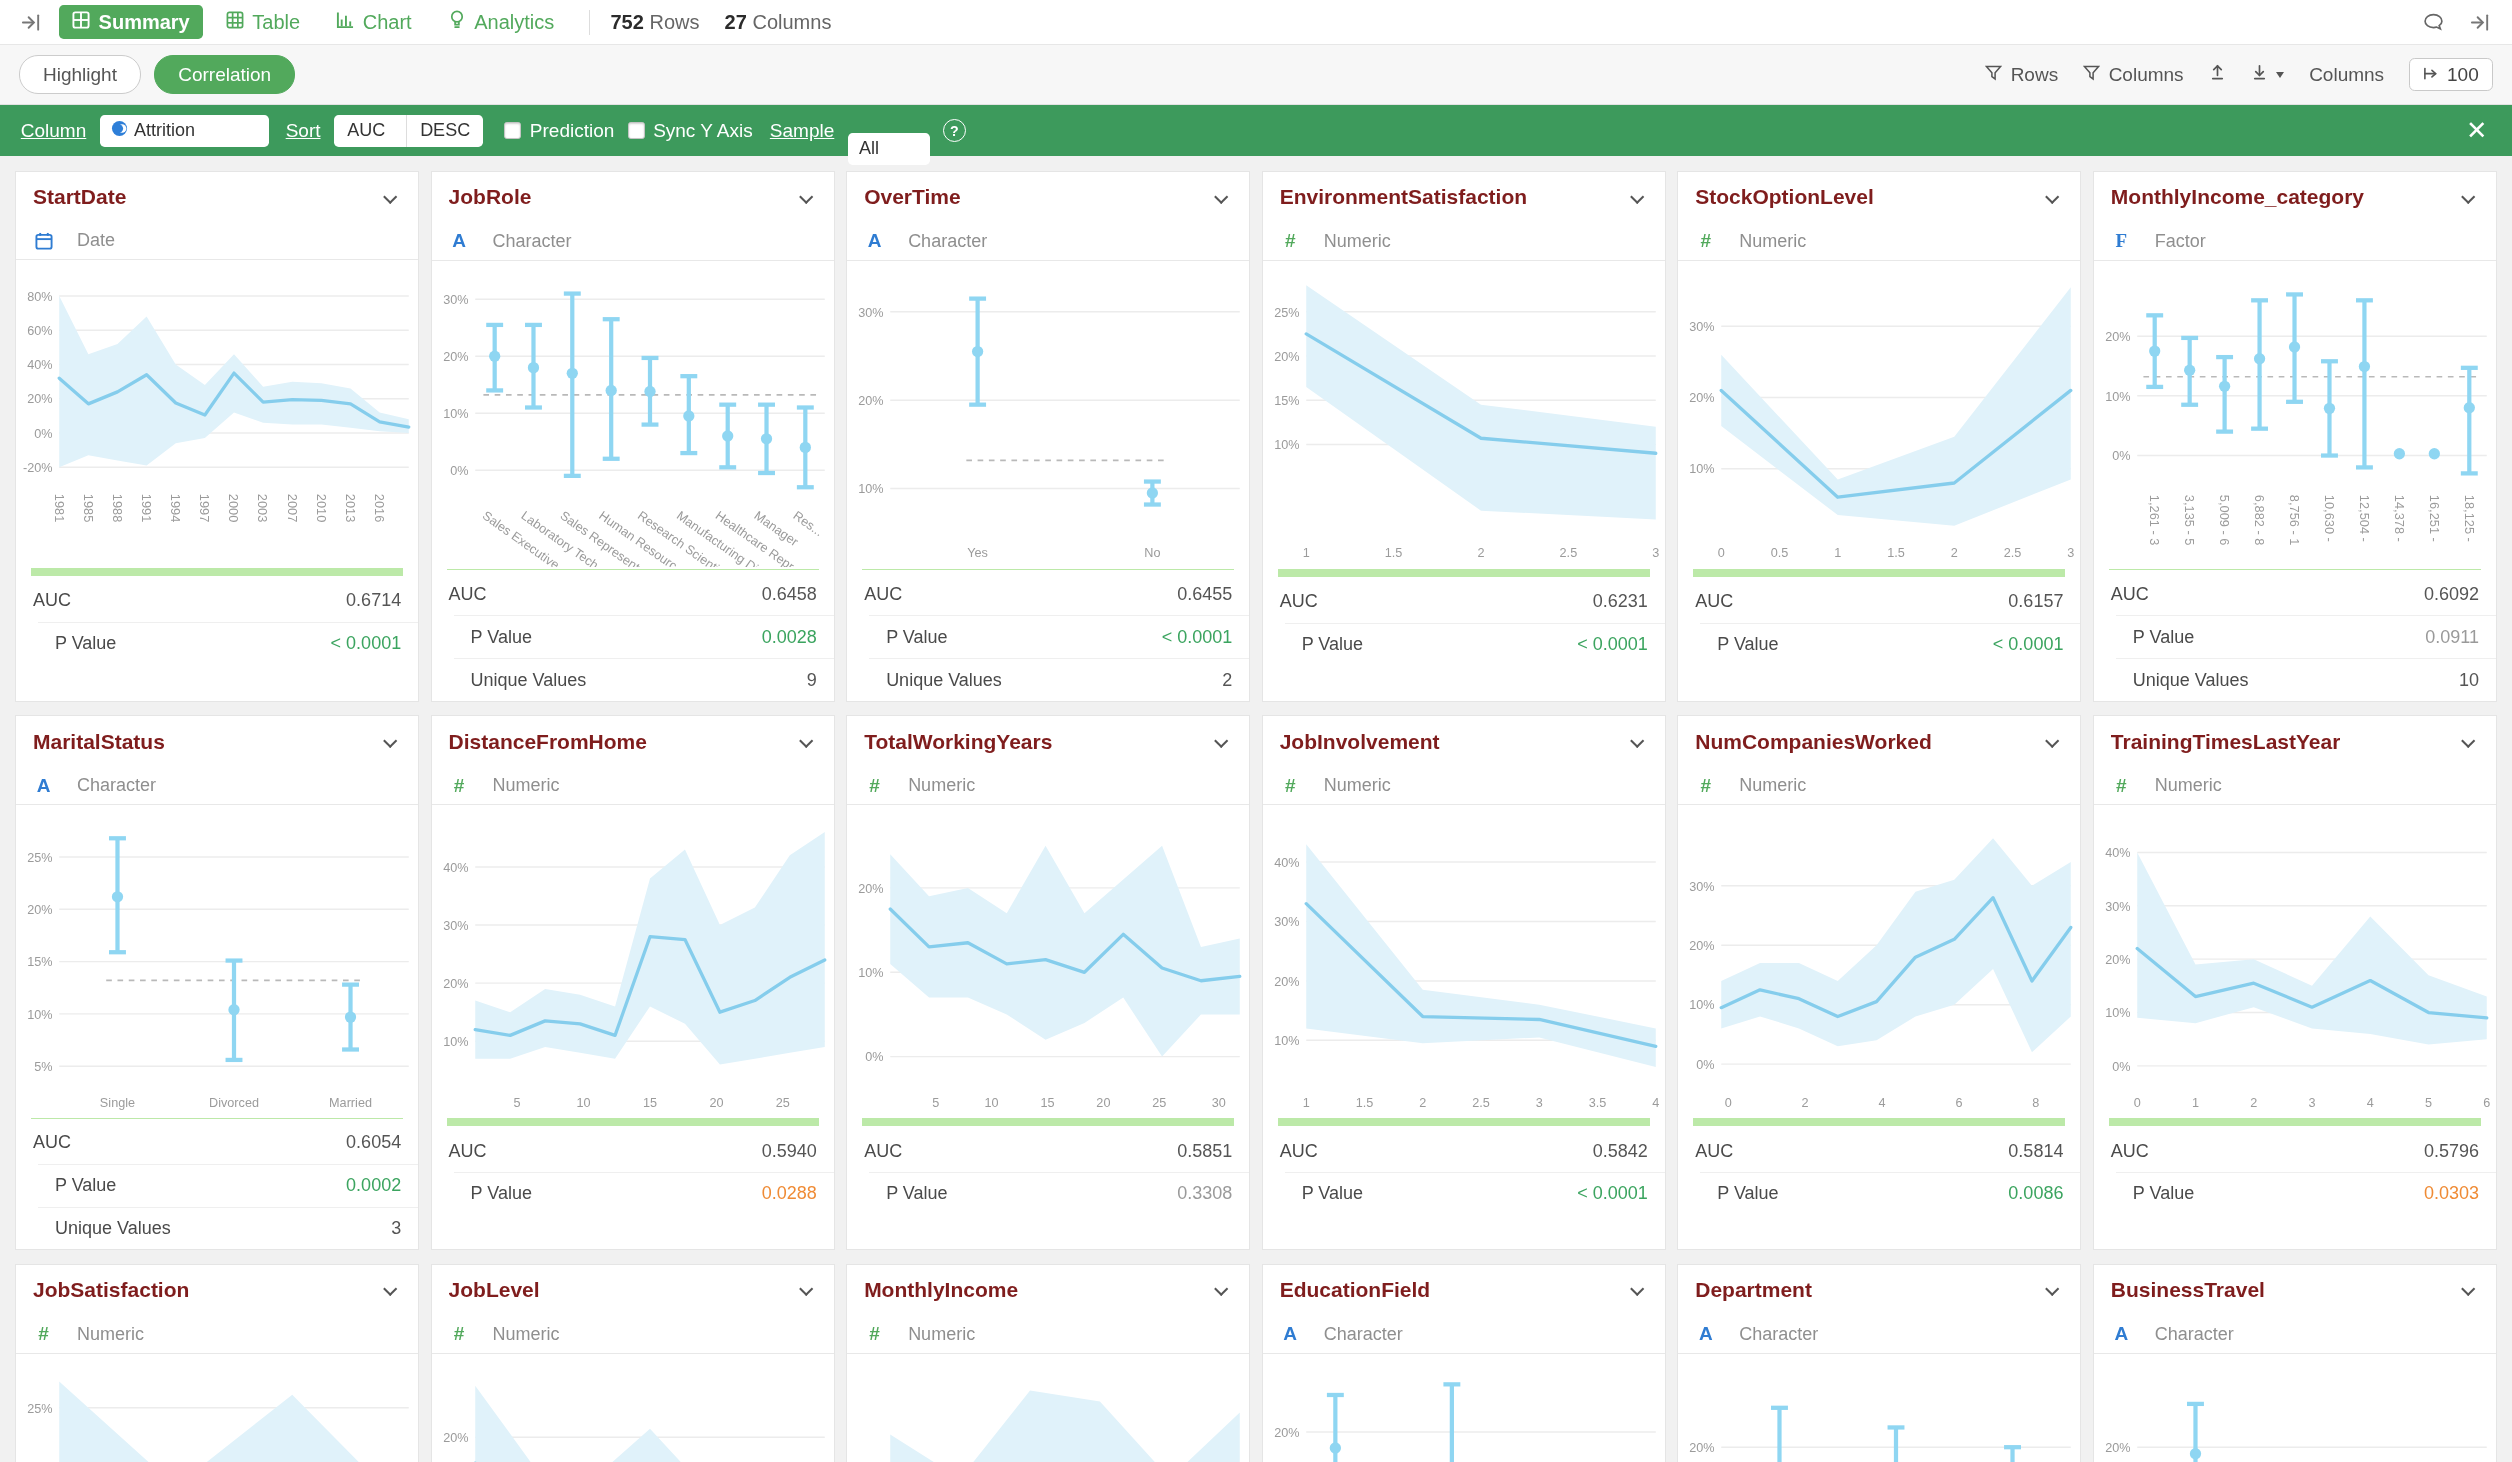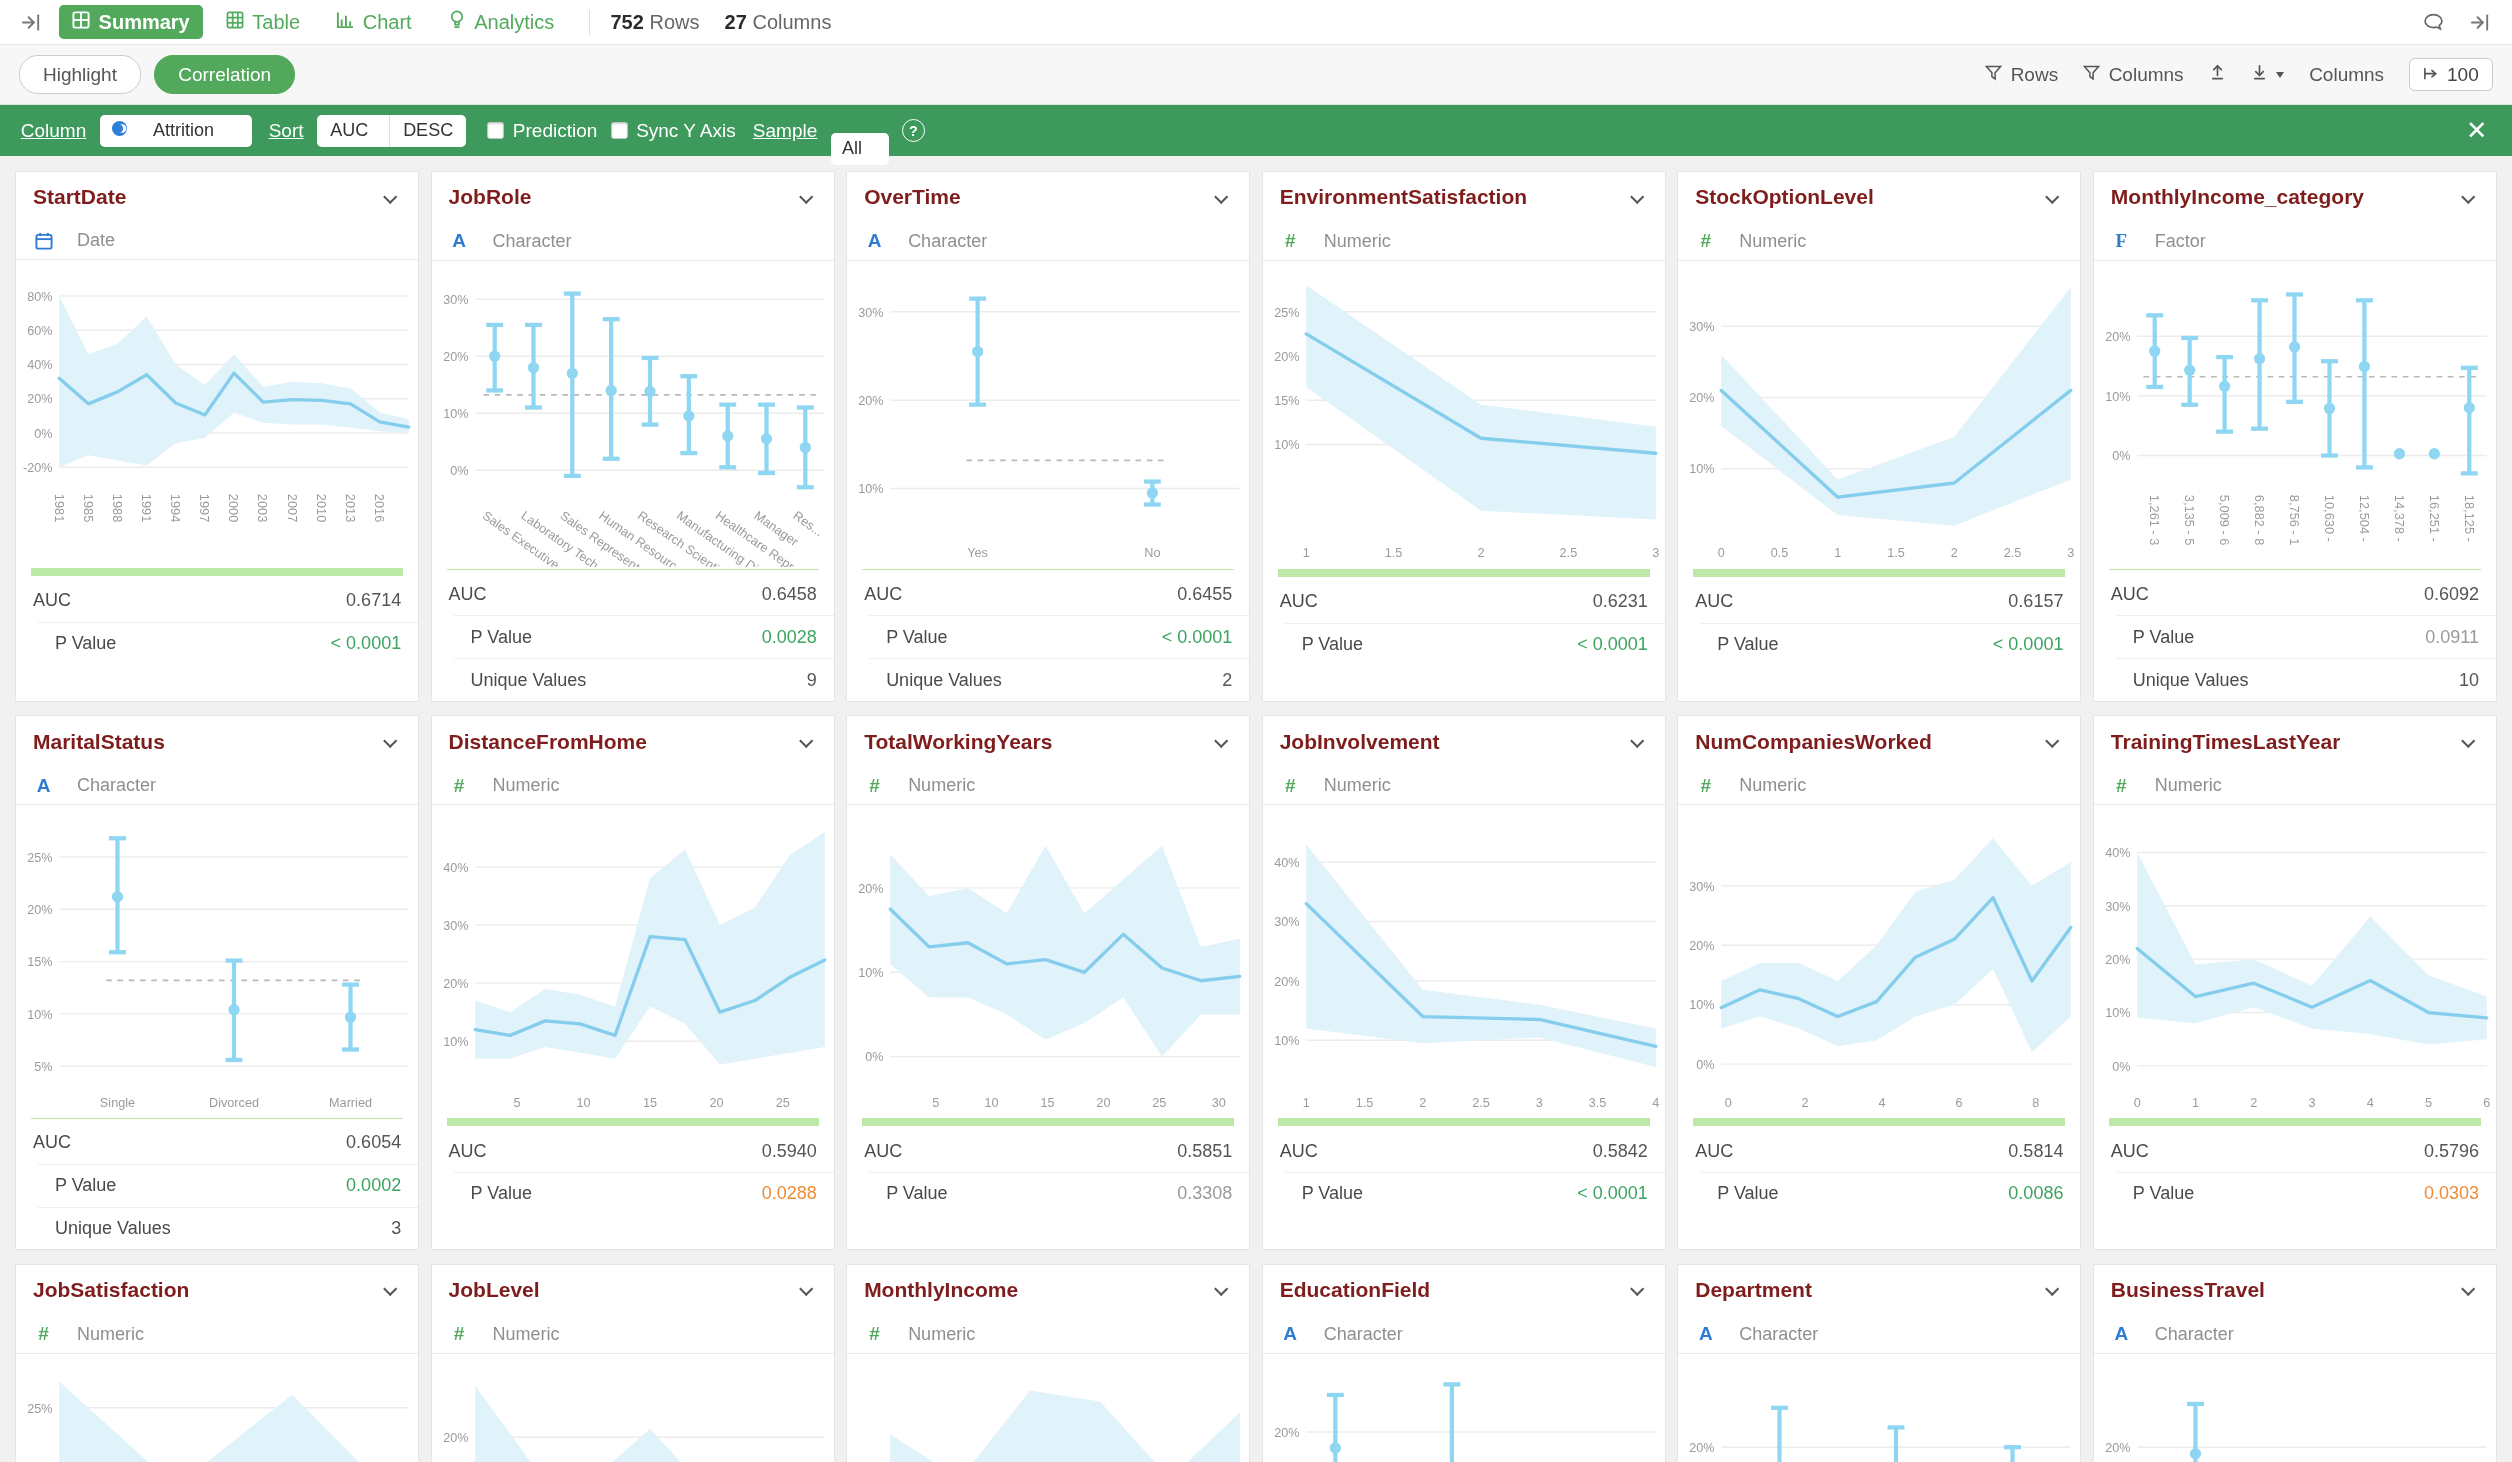--- a/index.html
+++ b/index.html
@@ -28,28 +28,28 @@
   .t2-item { display:inline-flex; align-items:center; gap:8.5px; cursor:pointer; }
   .limit-box { display:inline-flex; align-items:center; gap:7.6px; background:#fff; border:0.9px solid #c9c9c9;
     border-radius:5.7px; padding:4.7px 13.3px; color:#444; }
   .caret-down { width:0; height:0; border-left:4.7px solid transparent; border-right:4.7px solid transparent; border-top:6.6px solid #555; display:inline-block; }
 
   
   .filterbar { height:51px; background:#3d9a5c; display:flex; align-items:center; gap:13.3px; padding:0 17px; color:#fff; font-size:19px; }
   .fb-label { margin-left:3.8px;text-decoration:underline; }
   .fb-field { background:#fff; border-radius:4.7px; height:32px; display:inline-flex; align-items:center;
     padding:0 11.4px; color:#333; font-size:18px; cursor:pointer; }
-  .fb-col { width:152px; gap:25px; }
+  .fb-col { width:169px; gap:6px; }
   .fb-sort { padding:0; }
   .fb-sort .seg { padding:0 13.3px; height:32px; display:inline-flex; align-items:center; }
   .fb-sort .seg + .seg { border-left:0.9px solid #ddd;text-align:center; }
   .fb-check { display:inline-flex; align-items:center; gap:8.5px; cursor:pointer; }
   .checkbox { width:17px; height:17px; background:#fff; border:0.9px solid #c4c4c4; border-radius:2.8px;
     box-shadow:inset 0 0.9px 1.9px rgba(0,0,0,.18); }
-  .fb-sample { width:58px;margin-top:36px; }
+  .fb-sample { width:82px;margin-top:36px; }
   .help-circle { width:23px; height:23px; border:1.9px solid #fff; border-radius:50%; display:inline-flex;
     align-items:center; justify-content:center; font-size:14.2px; font-weight:bold; cursor:pointer; }
   .fb-close { margin-left:auto; font-size:25.6px; line-height:1; cursor:pointer; padding:0 7.6px; }
 
   
   .grid { padding:15px 15px 0 15px; display:grid; grid-template-columns:repeat(6,1fr);
     grid-template-rows:531px 535px 531px; gap:13.3px 11.4px; }
   .card { background:#fff; border:0.9px solid #e5e5e5; display:flex; flex-direction:column; overflow:hidden; }
   .card-head { display:flex; justify-content:space-between; align-items:flex-start;
     padding:12.3px 15px 7.6px 17px; border-bottom:0.9px solid #e8e8e8; }

